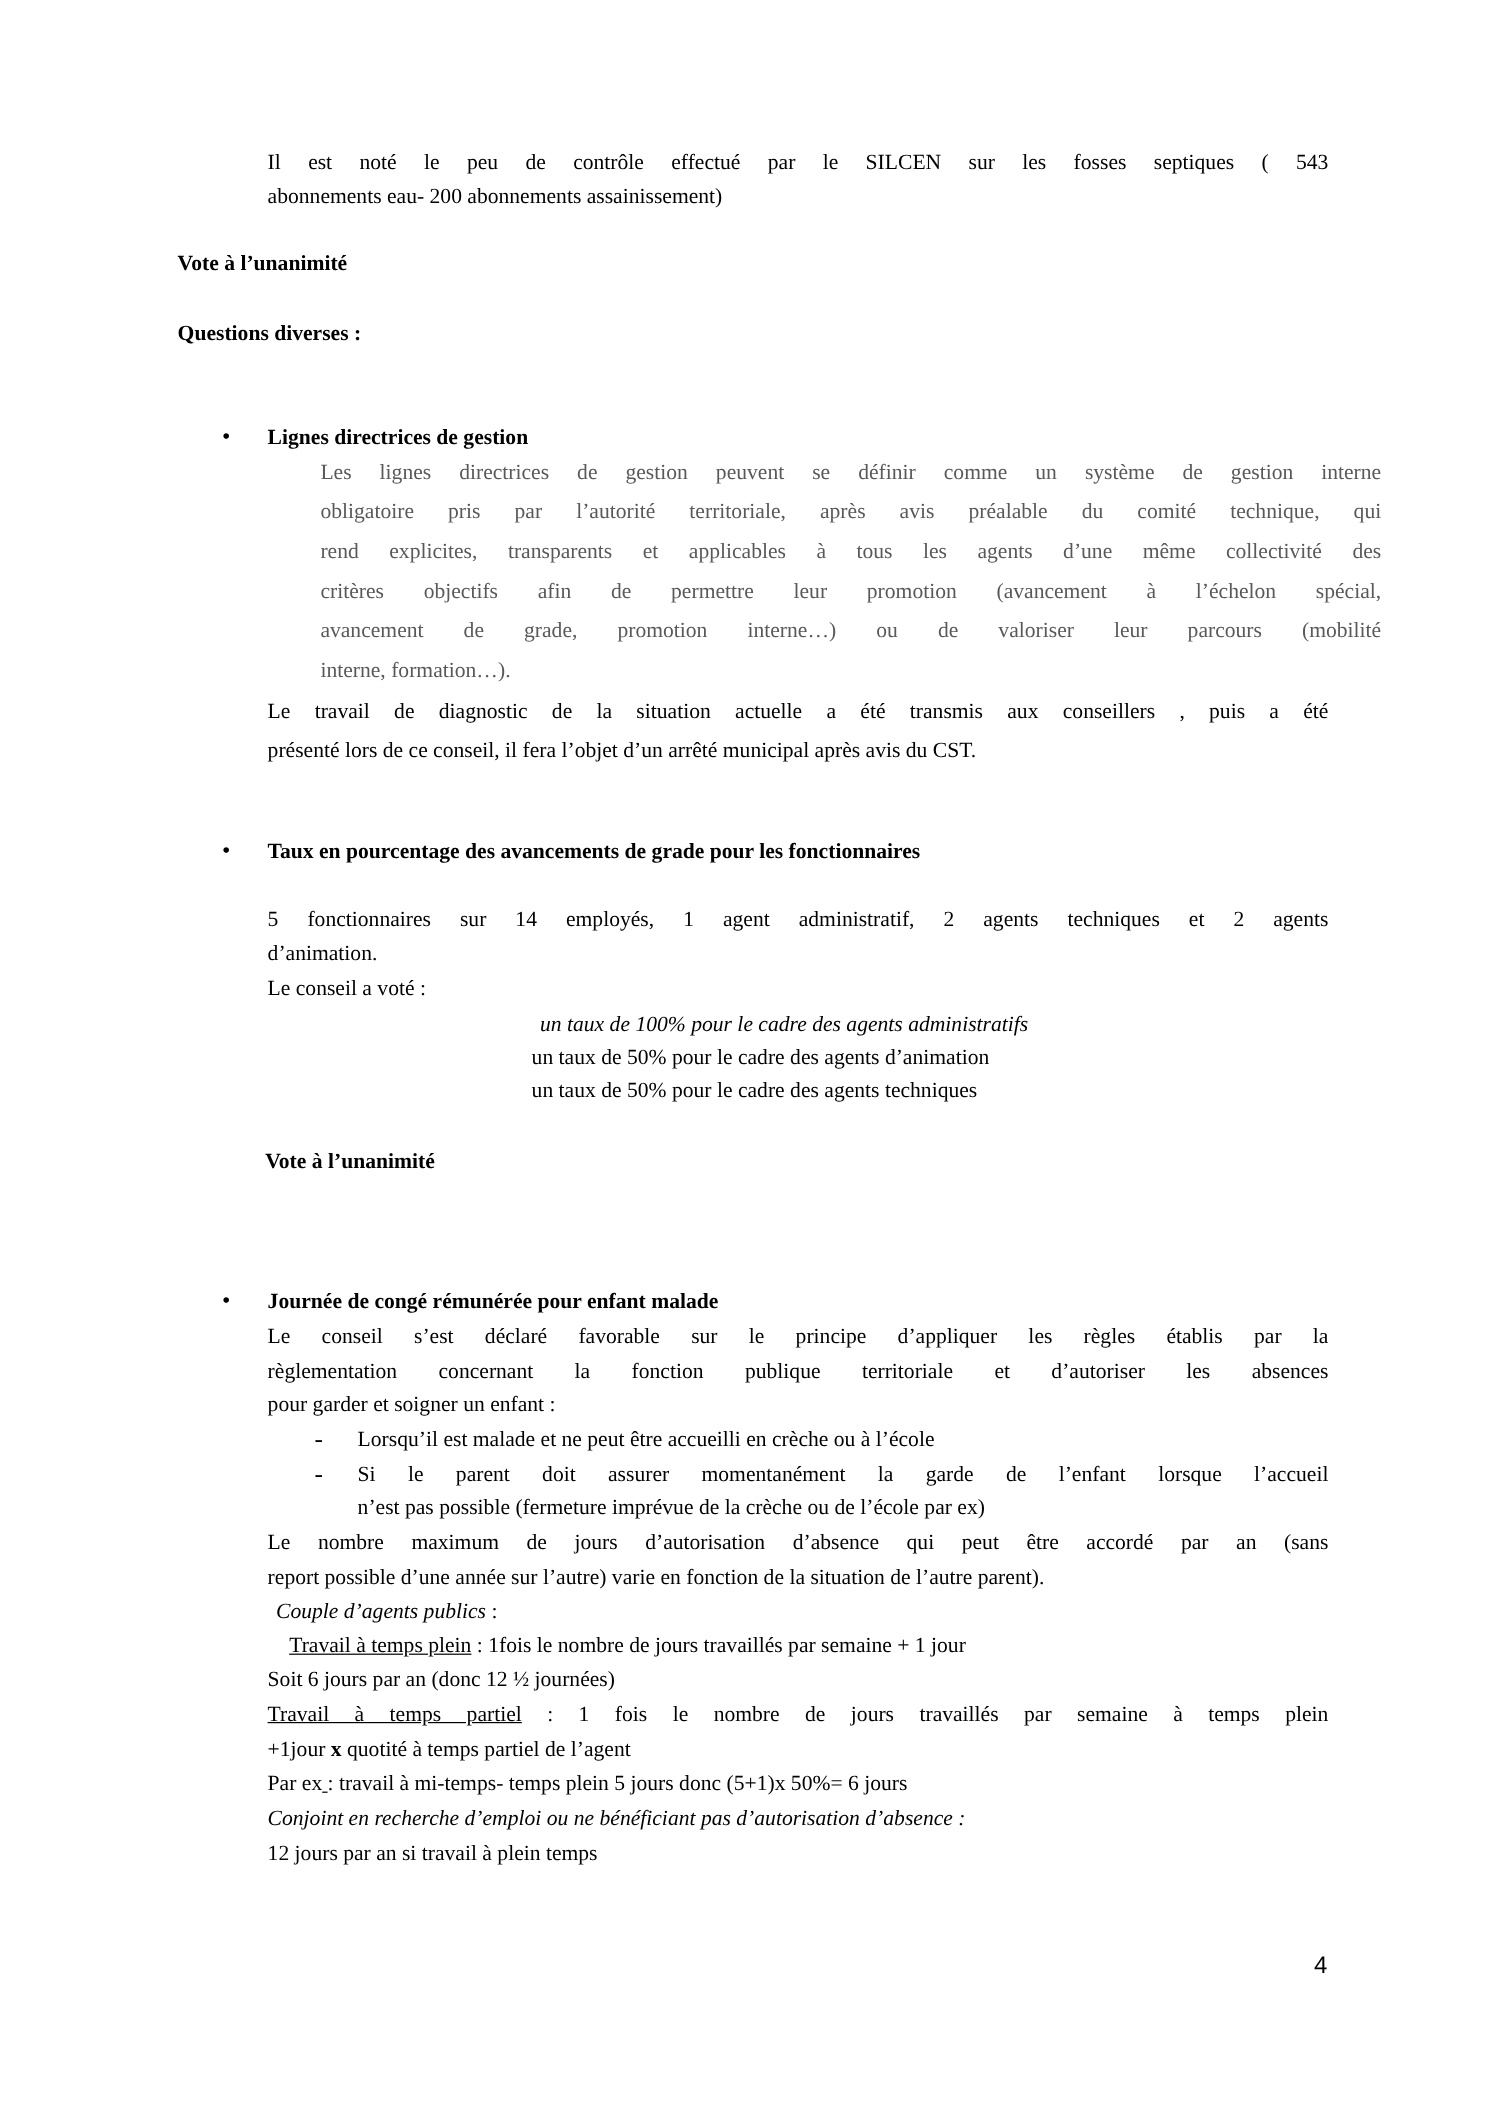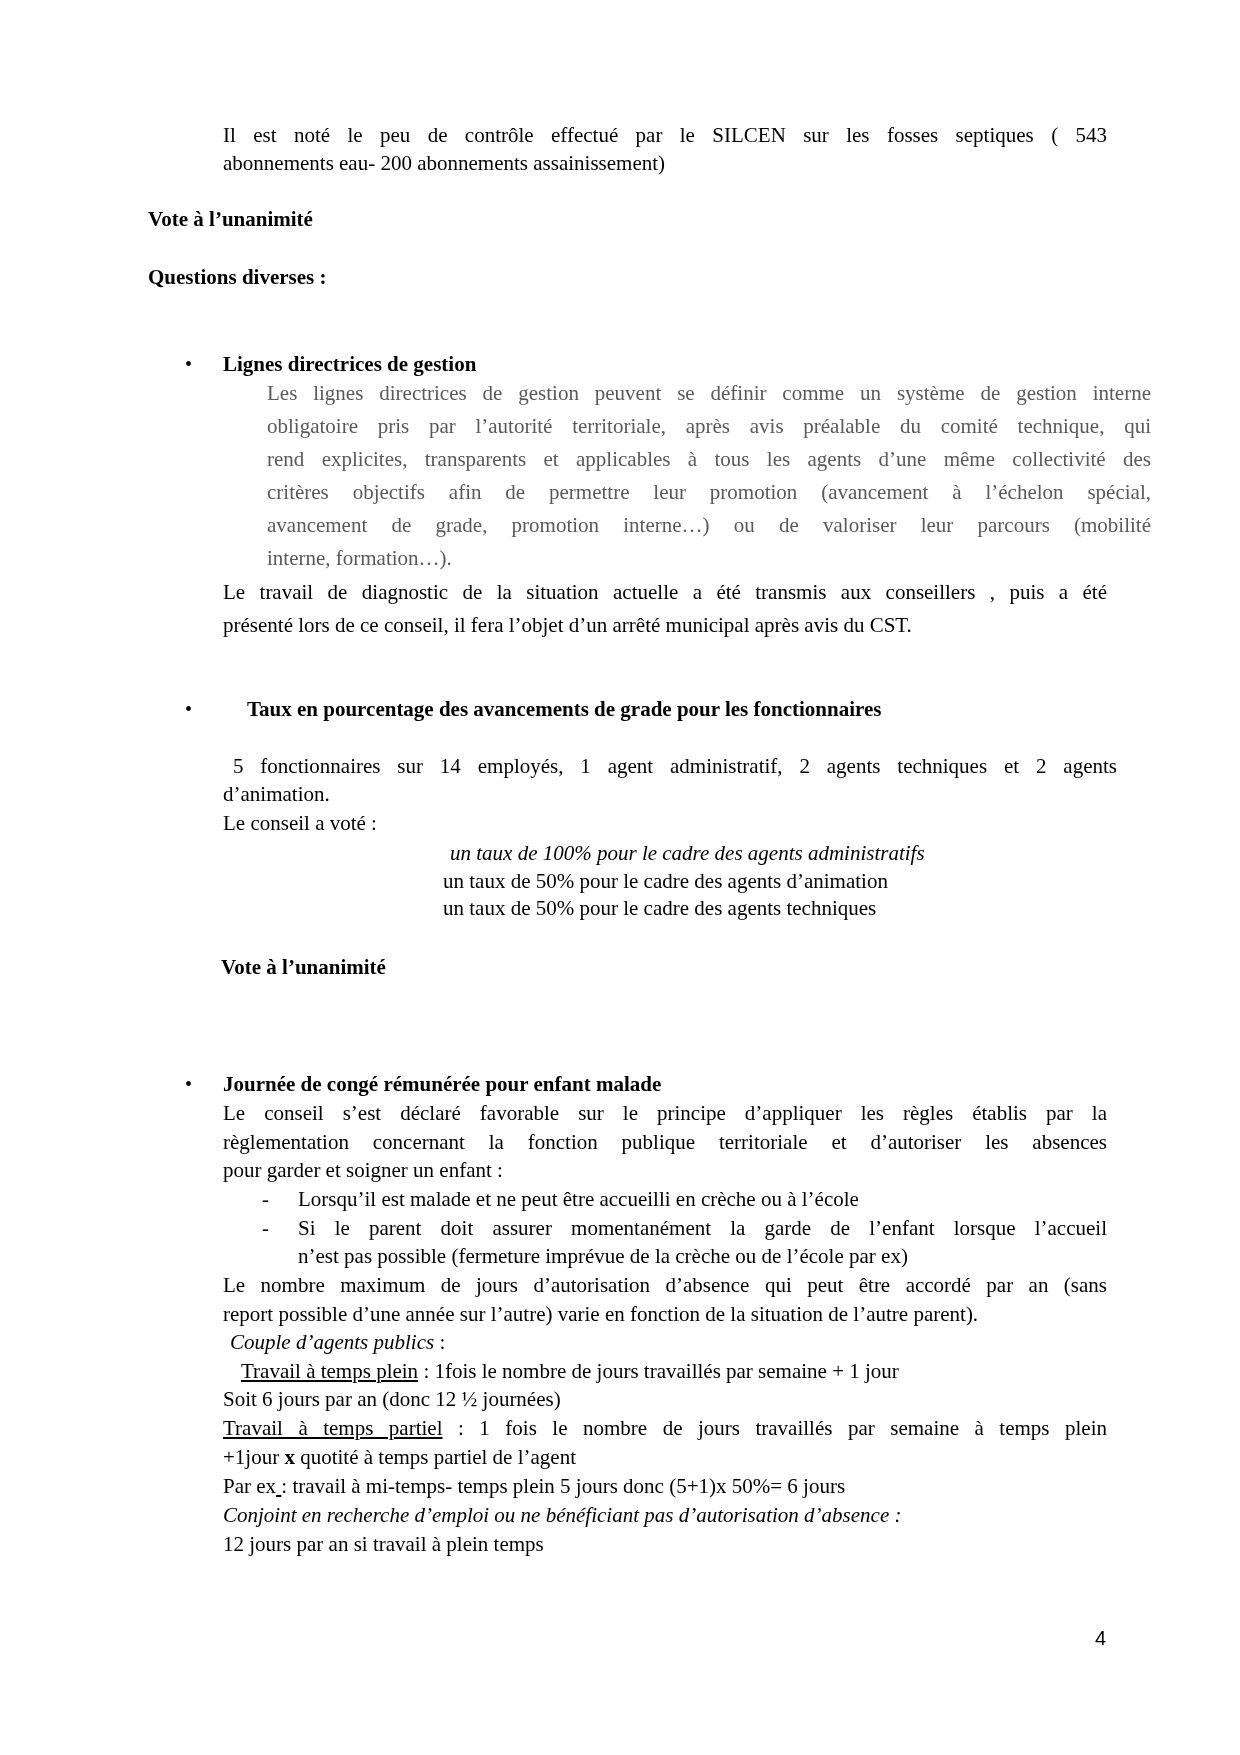--- a/index.html
+++ b/index.html
@@ -1,18 +1,18 @@
 <!DOCTYPE html>
 <html><head>
 <meta charset="utf-8">
 <style>
   html, body { margin: 0; padding: 0; background: #ffffff; }
   body { width: 1240px; height: 1755px; position: relative; overflow: hidden;
          font-family: "Liberation Serif", "DejaVu Serif", serif; color: #000; }
-  .line { position: absolute; font-size: 21px; line-height: 28px; white-space: nowrap; }
+  .line { position: absolute; font-size: 18px; line-height: 28px; white-space: nowrap; }
   .just { white-space: normal; text-align: justify; text-align-last: justify; }
   .bold { font-weight: bold; }
   .gray { color: #595959; margin-left: 44px; }
   .ital { font-style: italic; }
   .ul { text-decoration: underline; }
   .bullet { position: absolute; font-size: 20px; line-height: 28px; }
   .dash { position: absolute; font-size: 21px; line-height: 28px; }
   .pagenum { position: absolute; font-family: "Liberation Sans", "DejaVu Sans", sans-serif; font-size: 20px; line-height: 24px; }
 </style>
 </head>
@@ -31,22 +31,22 @@
   <div class="line gray just" style="left:223px; top:379px; width:884px;">Les lignes directrices de gestion peuvent se définir comme un système de gestion interne</div>
   <div class="line gray just" style="left:223px; top:412px; width:884px;">obligatoire pris par l’autorité territoriale, après avis préalable du comité technique, qui</div>
   <div class="line gray just" style="left:223px; top:445px; width:884px;">rend explicites, transparents et applicables à tous les agents d’une même collectivité des</div>
   <div class="line gray just" style="left:223px; top:478px; width:884px;">critères objectifs afin de permettre leur promotion (avancement à l’échelon spécial,</div>
   <div class="line gray just" style="left:223px; top:511px; width:884px;">avancement de grade, promotion interne…) ou de valoriser leur parcours (mobilité</div>
   <div class="line gray" style="left:223px; top:544px;">interne, formation…).</div>
   <div class="line just" style="left:223px; top:578px; width:884px;">Le travail de diagnostic de la situation actuelle a été transmis aux conseillers , puis a été</div>
   <div class="line" style="left:223px; top:611px;">présenté lors de ce conseil, il fera l’objet d’un arrêté municipal après avis du CST.</div>
 
   <div class="bullet" style="left:185px; top:695px;">•</div>
-  <div class="line bold" style="left:223px; top:695px;margin-left:24px;">Taux en pourcentage des avancements de grade pour les fonctionnaires</div>
-  <div class="line just" style="left:233px; top:752px; width:884px;">5 fonctionnaires sur 14 employés, 1 agent administratif, 2 agents techniques et 2 agents</div>
+  <div class="line bold" style="left:223px; top:695px;">Taux en pourcentage des avancements de grade pour les fonctionnaires</div>
+  <div class="line just" style="left:223px; top:752px; width:884px;">5 fonctionnaires sur 14 employés, 1 agent administratif, 2 agents techniques et 2 agents</div>
   <div class="line" style="left:223px; top:780px;">d’animation.</div>
   <div class="line" style="left:223px; top:809px;">Le conseil a voté :</div>
   <div class="line" style="left:450px; top:839px;font-style:italic;">un taux de 100% pour le cadre des agents administratifs</div>
   <div class="line" style="left:443px; top:867px;">un taux de 50% pour le cadre des agents d’animation</div>
   <div class="line" style="left:443px; top:894px;">un taux de 50% pour le cadre des agents techniques</div>
   <div class="line bold" style="left:221px; top:953px;">Vote à l’unanimité</div>
 
   <div class="bullet" style="left:185px; top:1070px;">•</div>
   <div class="line bold" style="left:223px; top:1070px;">Journée de congé rémunérée pour enfant malade</div>
   <div class="line just" style="left:223px; top:1099px; width:884px;">Le conseil s’est déclaré favorable sur le principe d’appliquer les règles établis par la</div>

